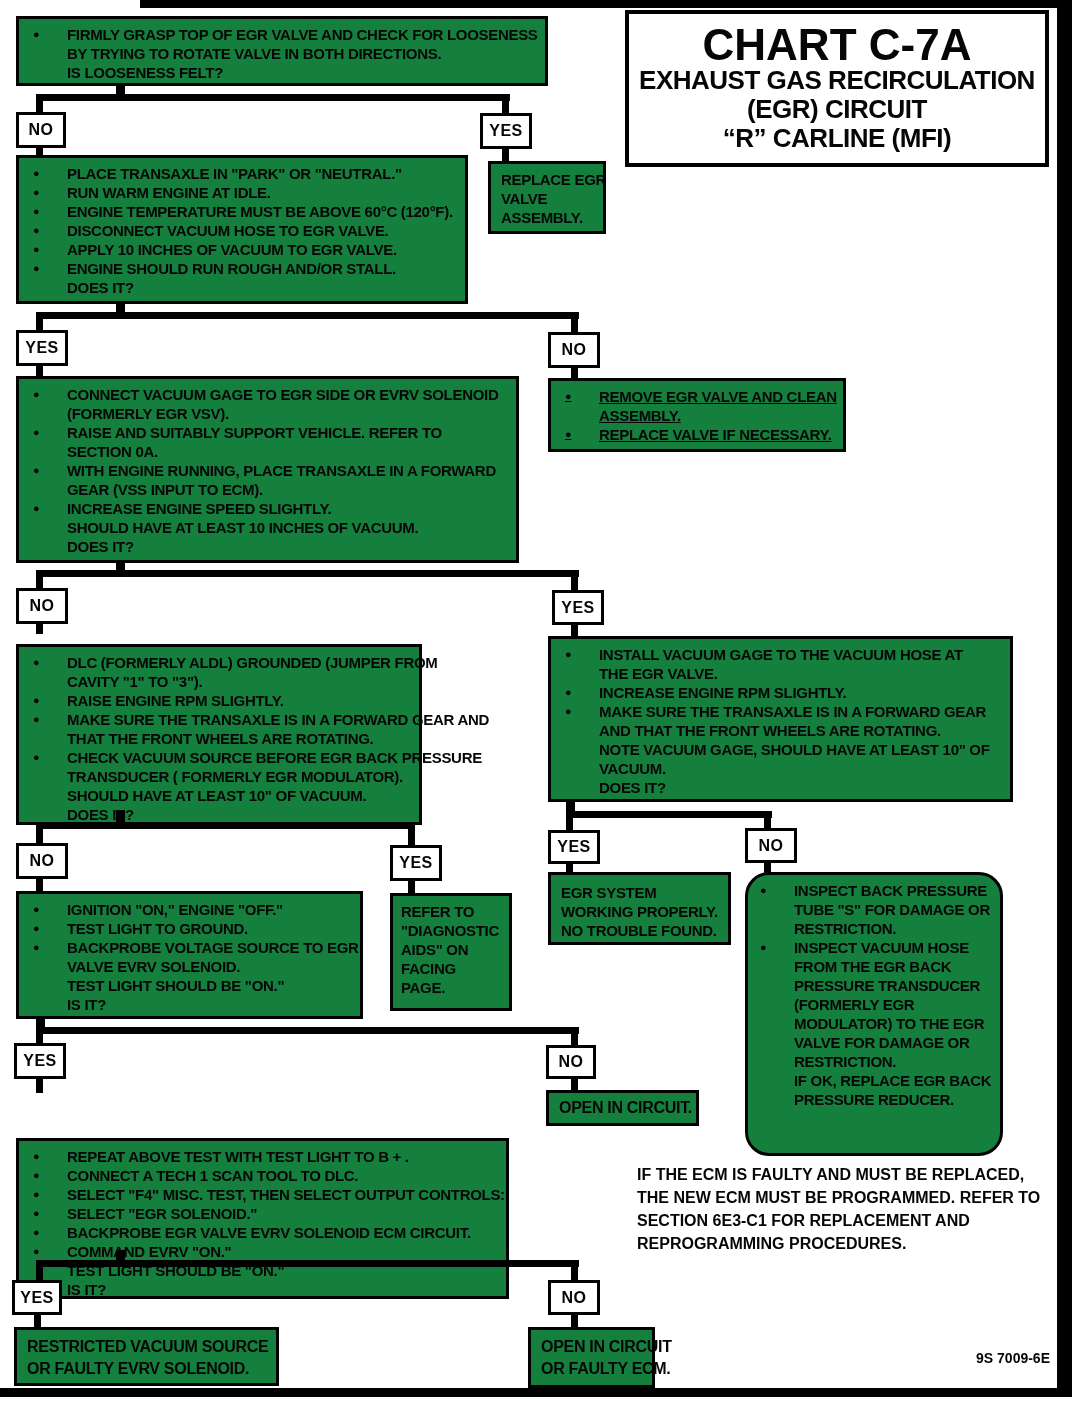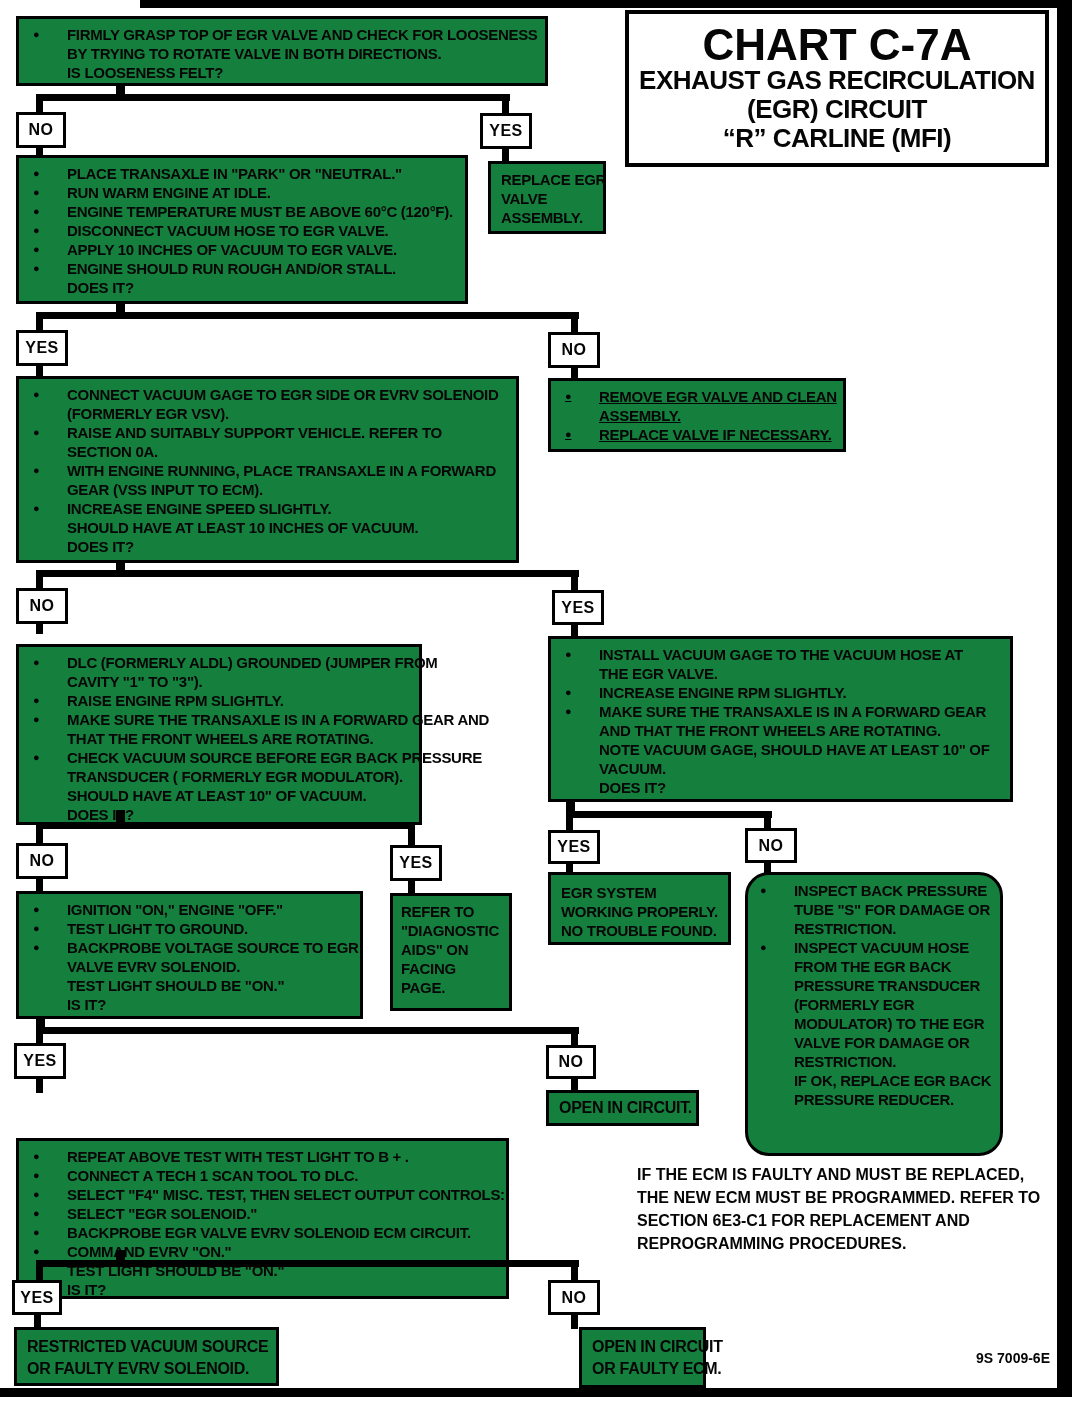--- a/index.html
+++ b/index.html
@@ -373,21 +373,21 @@
       </div>
     </div>
   <div class="box content plain fs16" style="left:14px;top:1327px;width:265px;height:59px;">
       <div class="li">
         <span class="tx">RESTRICTED VACUUM SOURCE</span>
       </div>
       <div class="li">
         <span class="tx">OR FAULTY EVRV SOLENOID.</span>
       </div>
     </div>
-  <div class="box content plain fs16" style="left:579px;top:1327px;width:127px;height:61px;">
+  <div class="box content plain fs16" style="left:528px;top:1327px;width:127px;height:61px;">
       <div class="li">
         <span class="tx">OPEN IN CIRCUIT</span>
       </div>
       <div class="li">
         <span class="tx">OR FAULTY ECM.</span>
       </div>
     </div>
 
   <div class="tag" style="left:16px;top:112px;width:50px;height:36px;">NO</div>
   <div class="tag" style="left:480px;top:113px;width:52px;height:36px;">YES</div>

